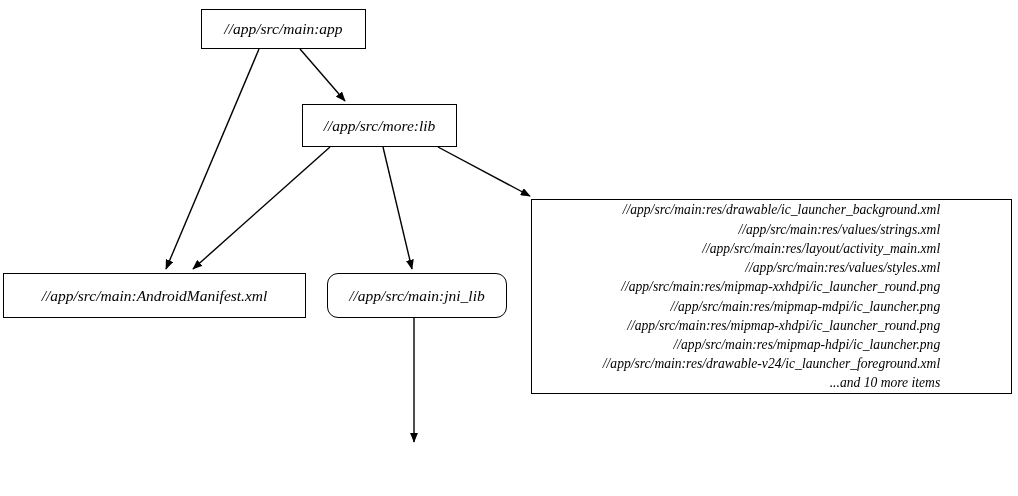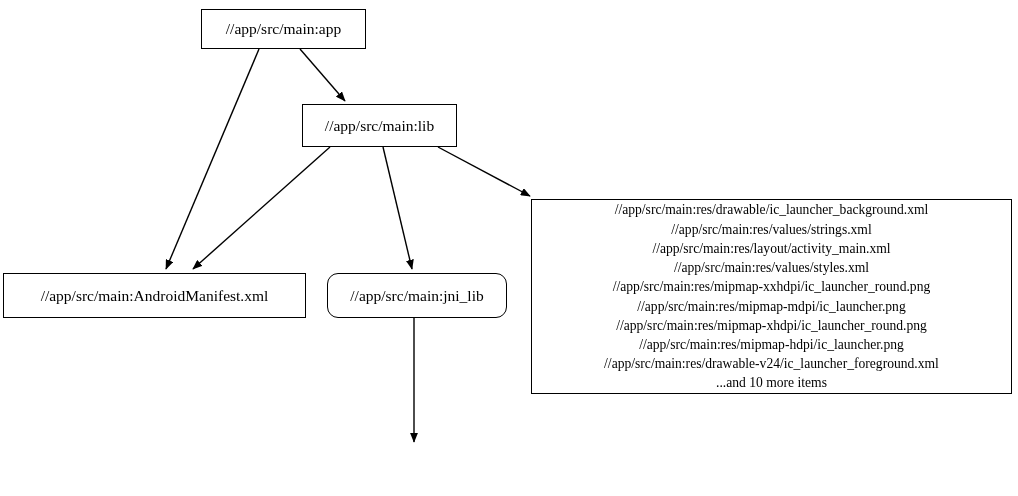--- a/index.html
+++ b/index.html
@@ -35,22 +35,23 @@
     background: #ffffff;
     display: flex;
     align-items: center;
     justify-content: center;
     text-align: center;
     line-height: 1.0;
     white-space: pre;
   }
   .node-label {
     display: block;
-    text-align: center;
+    text-align: right;
     white-space: pre;
+    font-style: italic;
   }
   .single-line {
     font-size: 15.5px;
   }
   .multi-line {
     font-size: 13.6px;
     line-height: 19.2px;
     padding: 4px 6px;
   }
   
@@ -84,21 +85,21 @@
     <line x1="438" y1="147" x2="530" y2="196" stroke="#000000" stroke-width="1.4" marker-end="url(#arrowhead)"></line>
 
     <line x1="414" y1="318" x2="414" y2="442" stroke="#000000" stroke-width="1.4" marker-end="url(#arrowhead)"></line>
   </svg>
 
   <div class="node single-line" id="node-app">
     <span class="node-label">//app/src/main:app</span>
   </div>
 
   <div class="node single-line" id="node-lib">
-    <span class="node-label">//app/src/main:lib</span>
+    <span class="node-label">//app/src/more:lib</span>
   </div>
 
   <div class="node single-line" id="node-manifest">
     <span class="node-label">//app/src/main:AndroidManifest.xml</span>
   </div>
 
   <div class="node single-line" id="node-jni">
     <span class="node-label">//app/src/main:jni_lib</span>
   </div>
 

